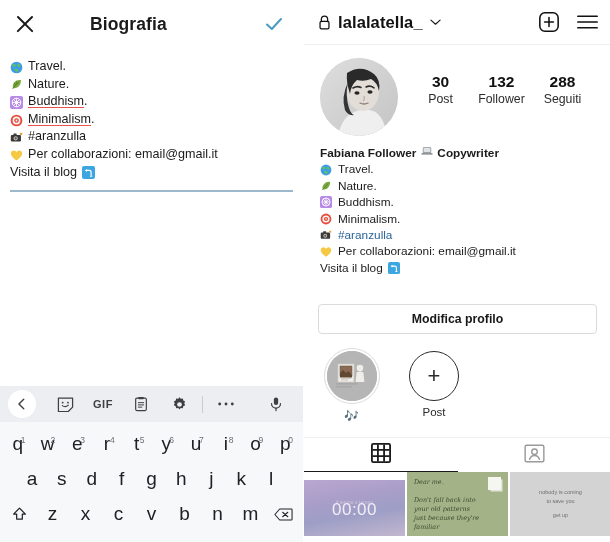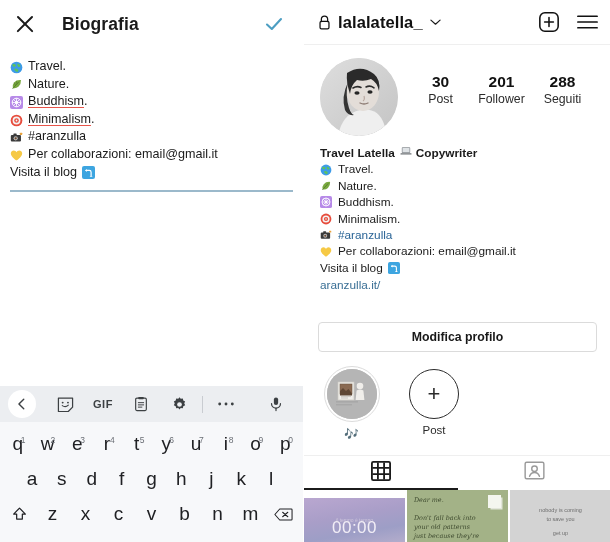--- a/index.html
+++ b/index.html
@@ -18,20 +18,21 @@
     width:303px;height:542px;
     background:#ffffff;
     overflow:hidden;
     flex:0 0 303px;
   }
   .editor-header{
     height:48px;
     display:flex;align-items:center;
     padding:0 14px 0 10px;
     background:#fff;
+    gap:28px;
   }
   .close-x{
     width:30px;height:30px;
     position:relative;
     flex:0 0 30px;
     cursor:pointer;
   }
   .close-x:before,.close-x:after{
     content:"";position:absolute;left:4px;top:14px;
     width:22px;height:2.2px;background:#1a1a1a;border-radius:1px;
@@ -548,33 +549,33 @@
             <path d="M44 38 q1 4 -1 5" stroke="#b6a49c" stroke-width="1.1" fill="none"></path>
           </g>
         </svg>
       </div>
       <div class="stats">
         <div class="stat">
           <div class="stat-num">30</div>
           <div class="stat-lbl">Post</div>
         </div>
         <div class="stat">
-          <div class="stat-num">201</div>
+          <div class="stat-num">132</div>
           <div class="stat-lbl">Follower</div>
         </div>
         <div class="stat">
           <div class="stat-num">288</div>
           <div class="stat-lbl">Seguiti</div>
         </div>
       </div>
     </div>
 
     <div class="bio-view">
       <div class="name">
-        <span>Travel Latella</span>
+        <span>Fabiana Follower</span>
         <span class="emo" style="margin:0 4px 0 5px;">
           <svg width="12" height="12" viewBox="0 0 16 16">
               <rect x="2.4" y="3" width="11.2" height="7.6" rx="1" fill="#8d9297"></rect>
               <rect x="3.4" y="4" width="9.2" height="5.6" fill="#dfe3e6"></rect>
               <rect x="0.6" y="11" width="14.8" height="1.7" rx=".7" fill="#6d7276"></rect>
             </svg>
         </span>
         <span>Copywriter</span>
       </div>
       <div class="bio-line">
@@ -643,21 +644,20 @@
         <span>Visita il blog</span>
         <span class="emo" style="margin-left:5px;margin-right:0;">
           <svg width="12" height="12" viewBox="0 0 16 16">
               <rect x="0" y="0" width="16" height="16" rx="2.5" fill="#3da5e0"></rect>
               <path d="M4.8 5.5 h4.2 a2.2 2.2 0 0 1 2.2 2.2 v3.4" fill="none" stroke="#fff" stroke-width="1.5" stroke-linecap="round"></path>
               <path d="M9.4 13.2 l1.8-2.2 1.8 2.2z" fill="#fff"></path>
               <path d="M4 5.5 l2-1.9 v3.8z" fill="#fff"></path>
             </svg>
         </span>
       </div>
-      <span class="bio-url">aranzulla.it/</span>
     </div>
 
     <div class="edit-btn">Modifica profilo</div>
 
     <div class="highlights">
       <div class="hl">
         <div class="hl-ring">
           <div class="hl-thumb">
             <svg width="50" height="50" viewBox="0 0 50 50">
               <rect width="50" height="50" fill="#b5b5b5"></rect>

